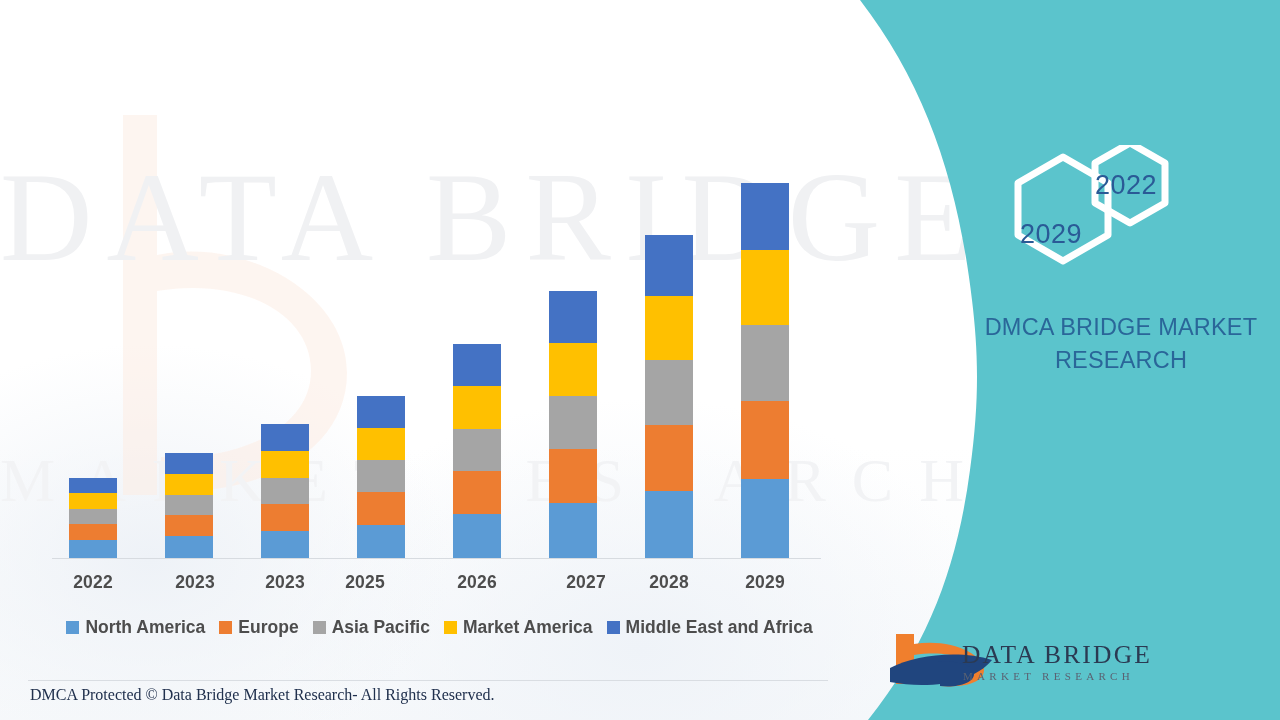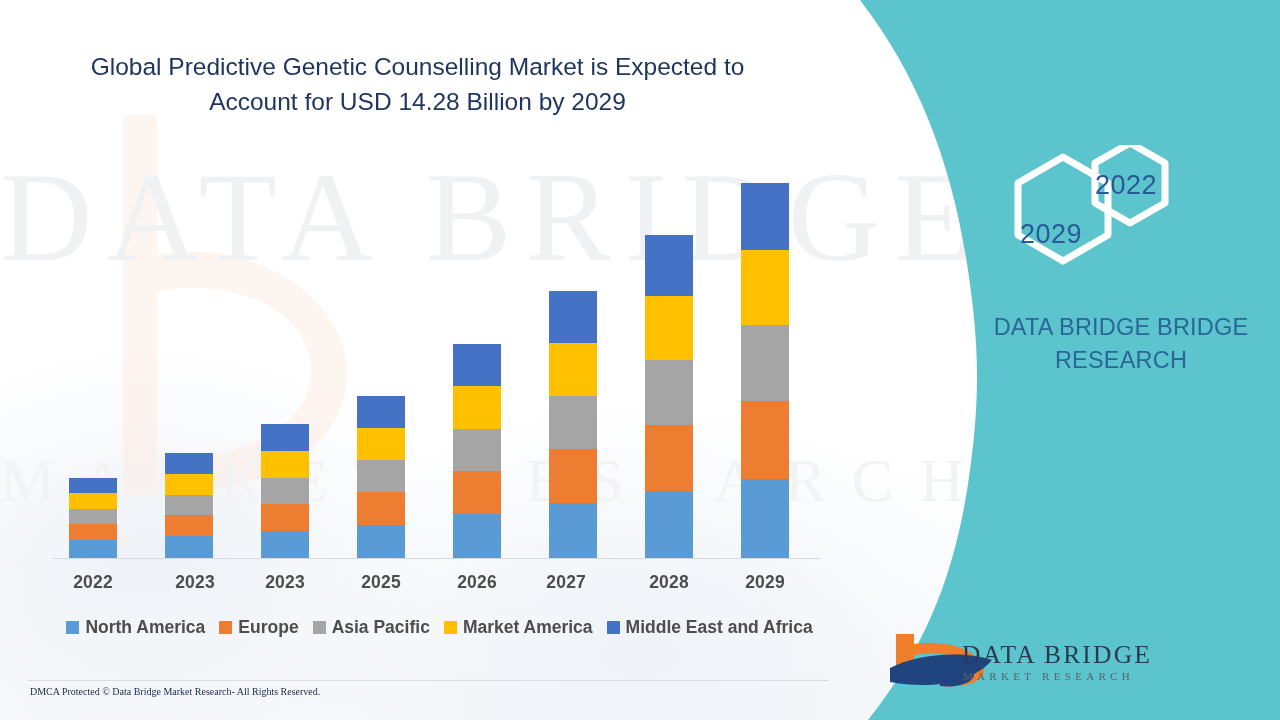--- a/index.html
+++ b/index.html
@@ -114,21 +114,21 @@
   .lg-text{ font-size:17.5px; font-weight:700; color:#4d4d4d; white-space:nowrap; }
 
   
   .footer-rule{
     position:absolute; left:28px; top:680px; width:800px; height:1px;
     background:#d9dde2;
   }
   .foot-left{
     position:absolute; left:30px; top:686px;
     font-family:"Liberation Serif", serif;
-    font-size:10px; color:#20304d;
+    font-size:16px; color:#20304d;
   }
   .foot-right{
     position:absolute; left:488px; top:687px;
     font-family:"Liberation Serif", serif;
     font-size:12px; color:#20304d;
   }
 </style>
 </head>
 <body>
 
@@ -155,33 +155,32 @@
 
   <svg class="hexwrap" viewBox="0 0 230 155">
 
     <polygon points="43,38 88,12 133,38 133,90 88,116 43,90" fill="none" stroke="#ffffff" stroke-width="7" stroke-linejoin="round"></polygon>
 
     <polygon points="120,18 155,-2 190,18 190,58 155,78 120,58" fill="none" stroke="#ffffff" stroke-width="7" stroke-linejoin="round"></polygon>
   </svg>
   <div class="hex-label hex-2022">2022</div>
   <div class="hex-label hex-2029">2029</div>
 
-  <div class="dbmr-name">DATA BRIDGE BRIDGE RESEARCH</div>
+  <div class="dbmr-name">DMCA BRIDGE MARKET RESEARCH</div>
 
   <svg class="logo" viewBox="0 0 225 62">
     <path d="M8 6 L26 6 L26 56 L8 56 Z" fill="#F07F2D"></path>
     <path d="M26 16 C62 10 96 26 96 42 C96 54 78 60 52 58 L52 47
              C72 48 82 45 82 39 C82 30 58 22 26 27 Z" fill="#F07F2D"></path>
     <path d="M2 40 C28 26 74 22 104 32 C86 54 44 62 2 54 Z" fill="#20457E"></path>
     <path d="M50 34 C70 32 86 38 86 46 C86 55 70 60 52 58 L52 34 Z" fill="#20457E"></path>
   </svg>
   <div class="logo-main">DATA BRIDGE</div>
   <div class="logo-sub">MARKET RESEARCH</div>
 
-  <div class="headline">Global Predictive Genetic Counselling Market is Expected to Account for USD 14.28 Billion by 2029</div>
 
   <div class="chart">
     <div class="plot" id="plot">
       <div class="axis-line"></div>
     <div class="bar" style="left: 17px;">
           <div class="seg" style="height: 15px; background: rgb(68, 114, 196);"></div>
           <div class="seg" style="height: 16px; background: rgb(255, 192, 0);"></div>
           <div class="seg" style="height: 15px; background: rgb(165, 165, 165);"></div>
           <div class="seg" style="height: 16px; background: rgb(237, 125, 49);"></div>
           <div class="seg" style="height: 18px; background: rgb(91, 155, 213);"></div>
@@ -235,23 +234,23 @@
           <div class="seg" style="height: 78px; background: rgb(237, 125, 49);"></div>
           <div class="seg" style="height: 79px; background: rgb(91, 155, 213);"></div>
         </div>
       </div>
   </div>
 
   <div class="xlabels" id="xlabels">
       <div class="xlab" style="left: 1px;">2022</div>
       <div class="xlab" style="left: 103px;">2023</div>
       <div class="xlab" style="left: 193px;">2023</div>
-      <div class="xlab" style="left: 289px;">2025</div>
+      <div class="xlab" style="left: 273px;">2025</div>
       <div class="xlab" style="left: 385px;">2026</div>
-      <div class="xlab" style="left: 454px; text-align: right;">2027</div>
+      <div class="xlab" style="left: 494px;">2027</div>
       <div class="xlab" style="left: 577px;">2028</div>
       <div class="xlab" style="left: 673px;">2029</div>
     </div>
 
   <div class="legend" id="legend">
       <div class="lg-item">
         <span class="lg-swatch" style="background: rgb(91, 155, 213);"></span>
         <span class="lg-text">North America</span>
       </div>
       <div class="lg-item">

